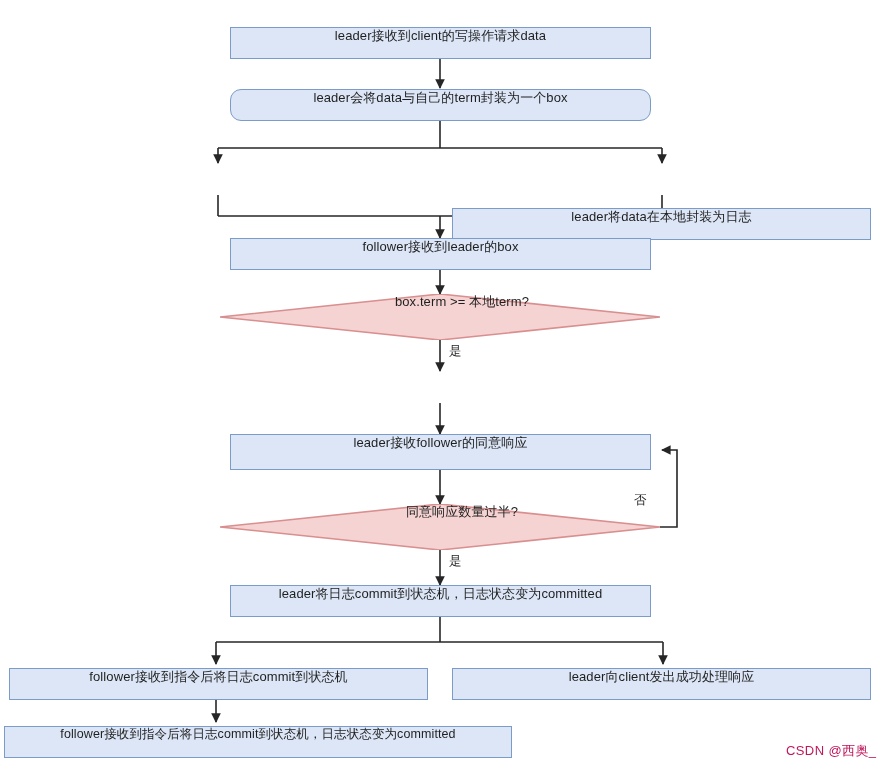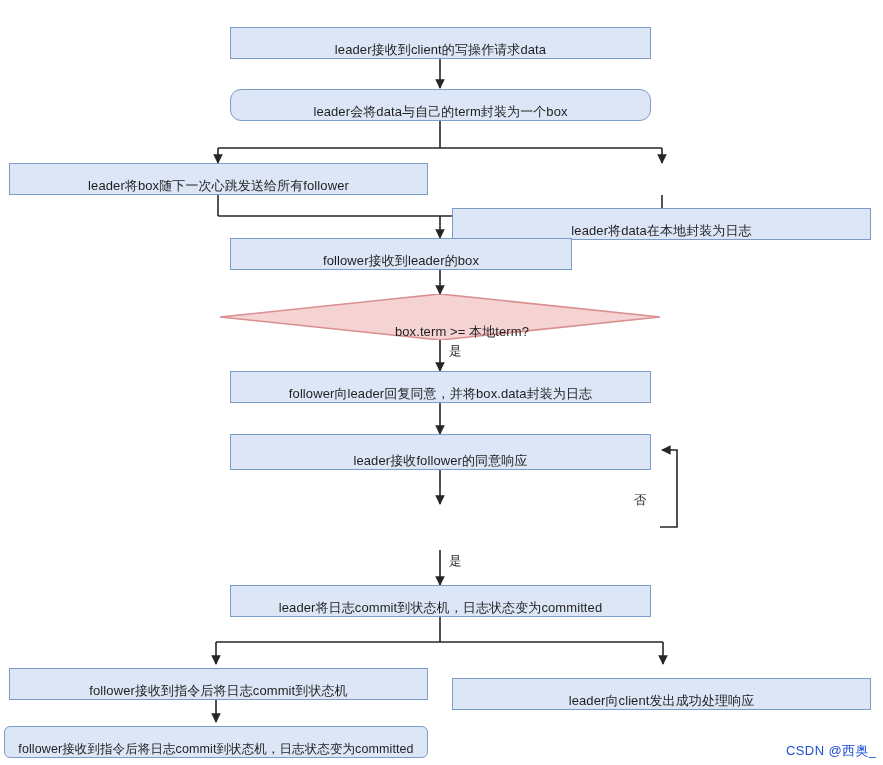--- a/index.html
+++ b/index.html
@@ -22,21 +22,21 @@
     left: 0;
     top: 0;
     width: 883px;
     height: 765px;
     pointer-events: none;
   }
   .node {
     position: absolute;
     box-sizing: border-box;
     display: flex;
-    align-items: flex-end;
+    align-items: flex-start;
     justify-content: center;
     text-align: center;
     font-size: 13px;
     color: #1f1f1f;
     line-height: 1.2;
     letter-spacing: 0.1px;
   }
   .node.process {
     background: #dce6f6;
     border: 1.3px solid #7b9cc8;
@@ -59,21 +59,21 @@
   }
   .edge-label {
     position: absolute;
     font-size: 12.5px;
     color: #1f1f1f;
     white-space: nowrap;
   }
   .watermark {
     position: absolute;
     font-size: 13px;
-    color: #1d4ed8;
+    color: #be185d;
     white-space: nowrap;
     letter-spacing: 0.4px;
   }
 </style>
 </head>
 <body>
 
 <div id="canvas">
 
   <svg class="edges" viewBox="0 0 883 765" xmlns="http://www.w3.org/2000/svg">
@@ -118,73 +118,73 @@
   </svg>
 
   <div class="node process" style="left:230px; top:27px; width:421px; height:32px;">
     <span>leader接收到client的写操作请求data</span>
   </div>
 
   <div class="node process" style="left:230px; top:89px; width:421px; height:32px;border-radius:11px;">
     <span>leader会将data与自己的term封装为一个box</span>
   </div>
 
-  <div class="node process" style="left:9px; top:163px; width:419px; height:32px;">
-    <span>leader将box随下一次心跳发送给所有follower</span>
-  </div>
 
   <div class="node process" style="left:452px; top:163px; width:419px; height:32px;margin-top:45px;">
     <span>leader将data在本地封装为日志</span>
   </div>
 
-  <div class="node process" style="left:230px; top:238px; width:342px; height:32px;">
+  <div class="node process" style="left:230px; top:238px; width:421px; height:32px;">
     <span>follower接收到leader的box</span>
   </div>
 
   <div class="node decision" style="left:220px; top:294px; width:440px; height:46px;">
     <svg class="dshape" viewBox="0 0 440 46" preserveAspectRatio="none">
       <polygon points="220,0 440,23 220,46 0,23" fill="#f5d3d3" stroke="#d98f8f" stroke-width="1.6"></polygon>
     </svg>
     <span class="dlabel">box.term &gt;= 本地term?</span>
   </div>
 
   <div class="edge-label" style="left:449px; top:343px;">
     <span>是</span>
   </div>
 
-  <div class="node process" style="left:230px; top:371px; width:421px; height:32px;">
-    <span>follower向leader回复同意，并将box.data封装为日志</span>
-  </div>
 
   <div class="node process" style="left:230px; top:434px; width:421px; height:36px;">
     <span>leader接收follower的同意响应</span>
   </div>
 
+  <div class="node decision" style="left:220px; top:504px; width:440px; height:46px;">
+    <svg class="dshape" viewBox="0 0 440 46" preserveAspectRatio="none">
+      <polygon points="220,0 440,23 220,46 0,23" fill="#f5d3d3" stroke="#d98f8f" stroke-width="1.6"></polygon>
+    </svg>
+    <span class="dlabel">同意响应数量过半?</span>
+  </div>
 
   <div class="edge-label" style="left:449px; top:553px;">
     <span>是</span>
   </div>
 
   <div class="edge-label" style="left:634px; top:492px;">
     <span>否</span>
   </div>
 
   <div class="node process" style="left:230px; top:585px; width:421px; height:32px;">
     <span>leader将日志commit到状态机，日志状态变为committed</span>
   </div>
 
   <div class="node process" style="left:9px; top:668px; width:419px; height:32px;">
     <span>follower接收到指令后将日志commit到状态机</span>
   </div>
 
-  <div class="node process" style="left:452px; top:668px; width:419px; height:32px;margin-top:10px;">
+  <div class="node process" style="left:452px; top:668px; width:419px; height:32px;">
     <span>leader向client发出成功处理响应</span>
   </div>
 
-  <div class="node process" style="left:4px; top:726px; width:424px; height:32px; font-size:12.5px;border-radius:6px;">
+  <div class="node process" style="left:4px; top:726px; width:508px; height:32px; font-size:12.5px;">
     <span>follower接收到指令后将日志commit到状态机，日志状态变为committed</span>
   </div>
 
   <div class="watermark" style="left:786px; top:742px;">
     <span>CSDN @西奥_</span>
   </div>
 
 </div>
 
 </body></html>

